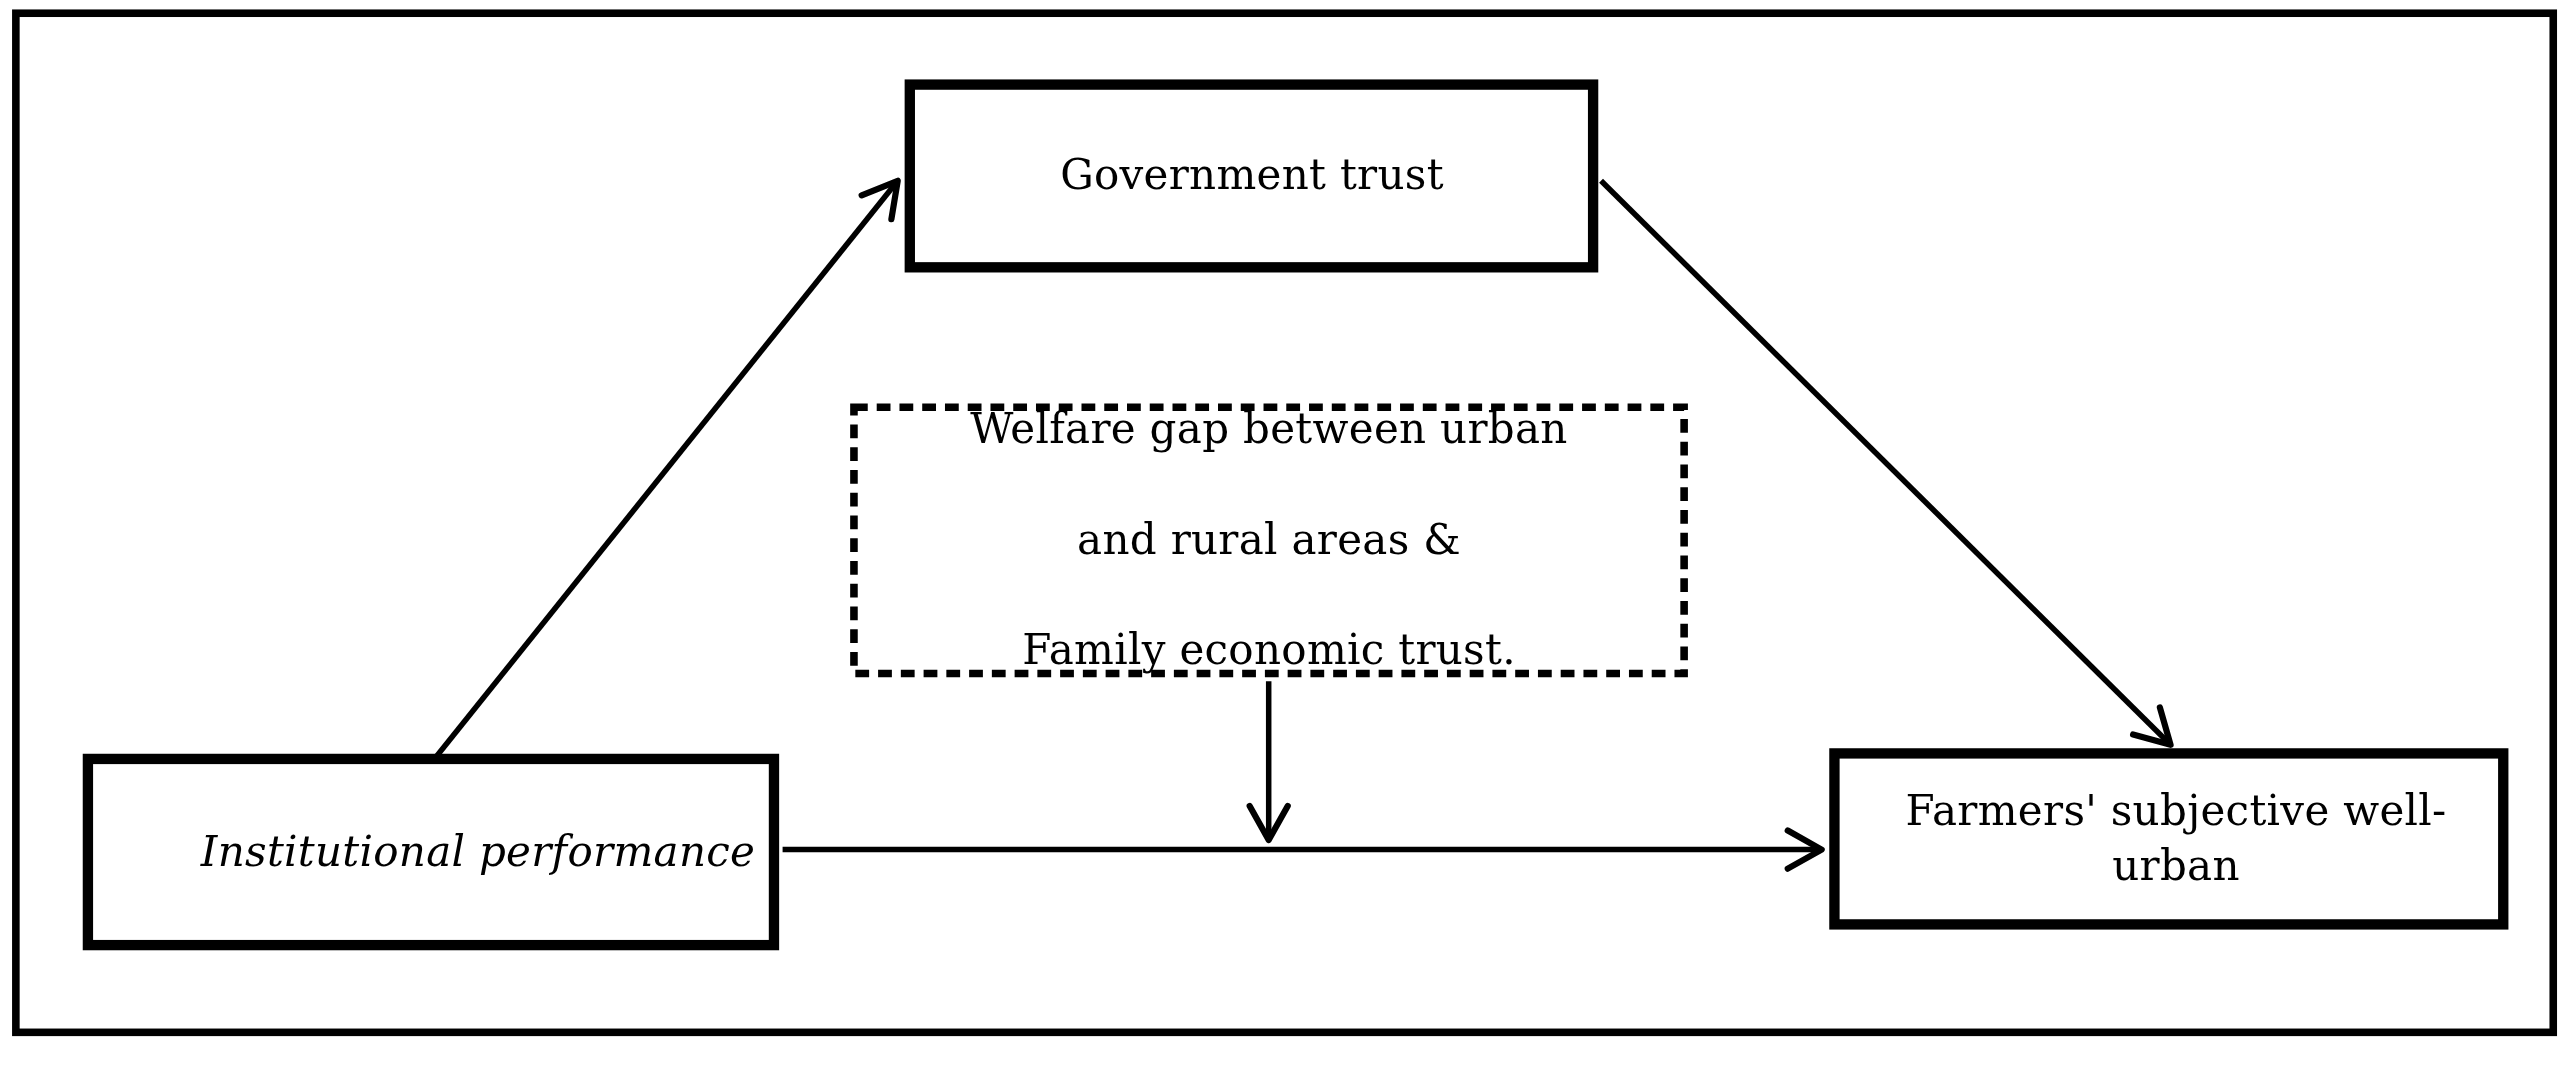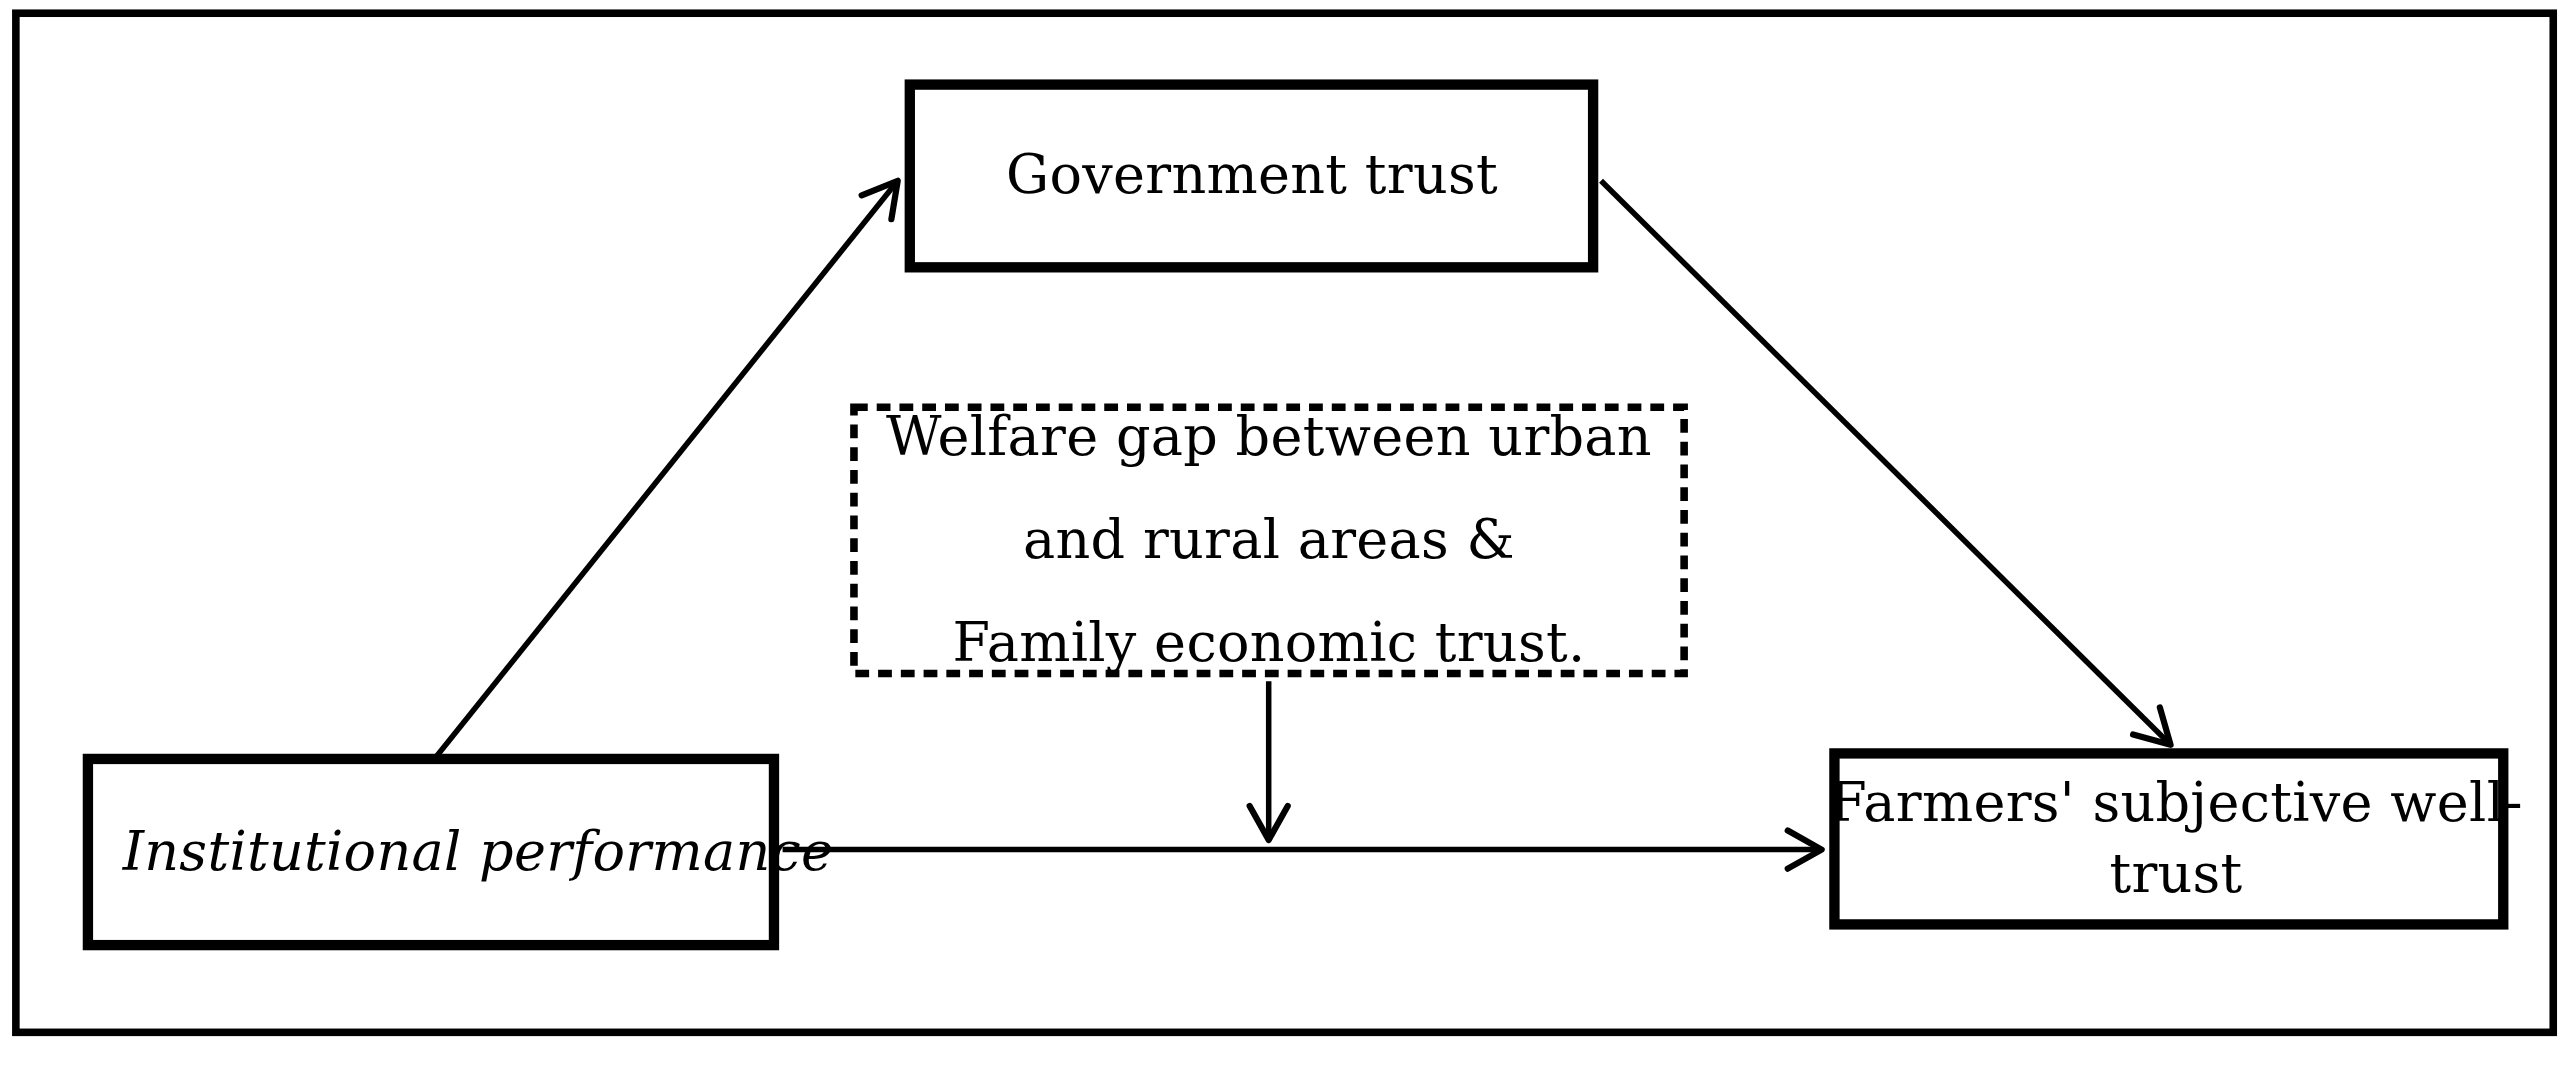--- a/index.html
+++ b/index.html
@@ -24,21 +24,21 @@
     width: 2576px;
     height: 1069px;
   }
   .node-label {
     position: absolute;
     display: flex;
     flex-direction: column;
     align-items: center;
     justify-content: center;
     text-align: center;
-    font-size: 54px;
+    font-size: 42px;
     line-height: 1.30;
     letter-spacing: 0.3px;
     color: #000000;
     pointer-events: none;
   }
   .node-label .ln { display: block; }
   .label-government  { left: 905px; top: 79px;  width: 694px; height: 193px; }
   .label-welfare     { left: 850px; top: 403px;  width: 838px; height: 274px; line-height: 1.26; justify-content: space-between; }
   .label-institution { left: 70px;  top: 754px; width: 816px; height: 197px; font-style: italic; }
   .label-farmers     { left: 1829px; top: 748px; width: 694px;  height: 181px; }
@@ -83,17 +83,17 @@
     <span class="ln">and rural areas &amp;</span>
     <span class="ln">Family economic trust.</span>
   </div>
 
   <div class="node-label label-institution">
     <span class="ln">Institutional performance</span>
   </div>
 
   <div class="node-label label-farmers">
     <span class="ln">Farmers' subjective well-</span>
-    <span class="ln">trust</span>
+    <span class="ln">urban</span>
   </div>
 
 </div>
 
 
 </body></html>

